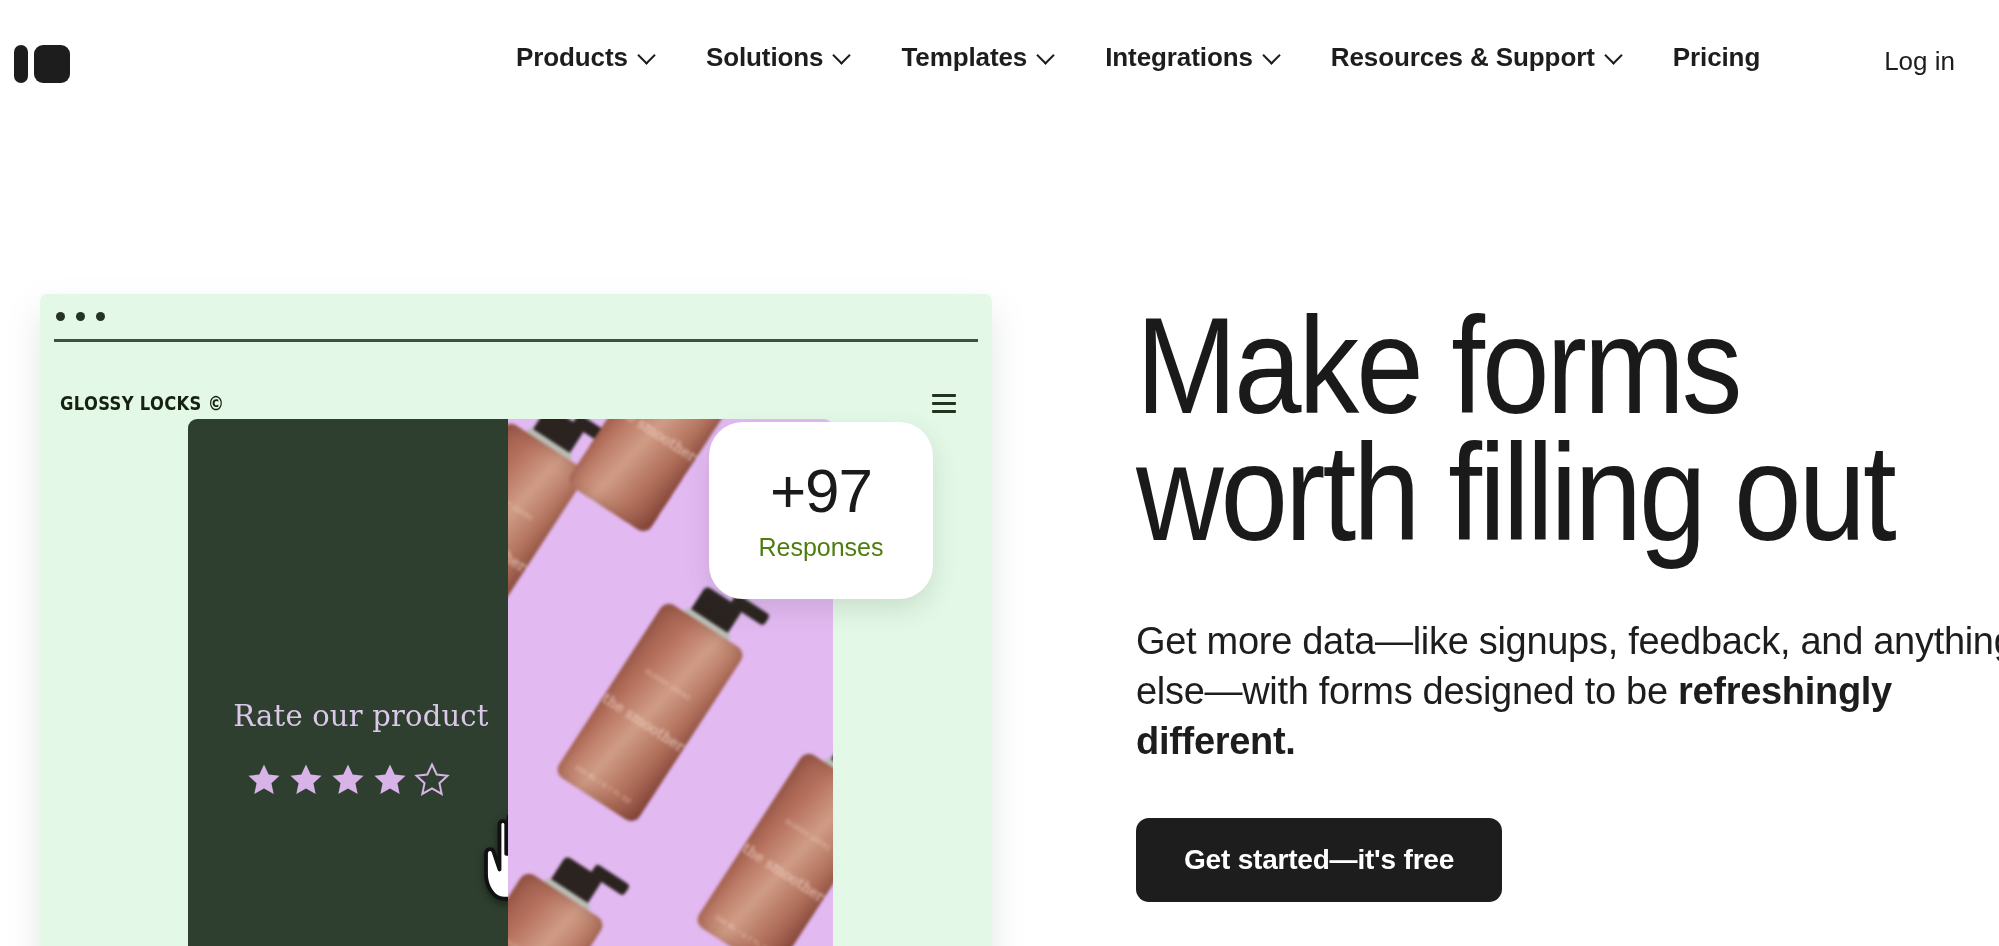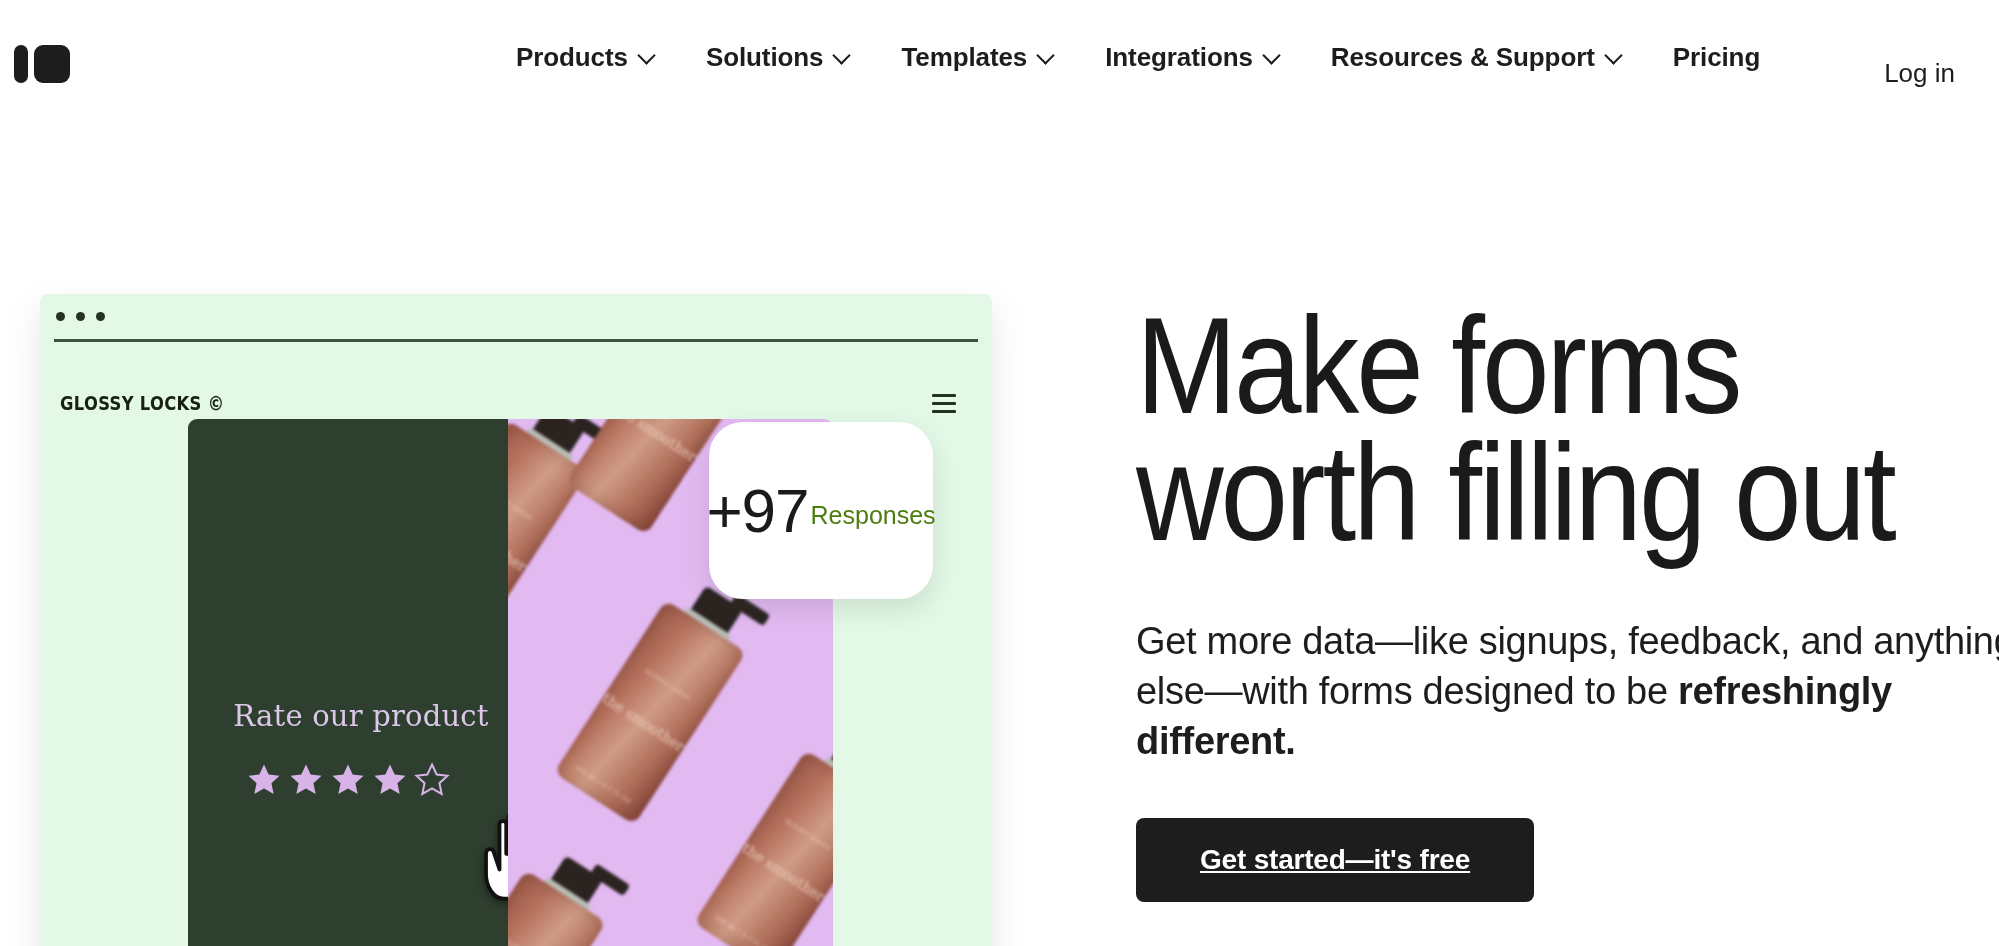--- a/index.html
+++ b/index.html
@@ -62,21 +62,20 @@
     width:11px; height:11px;
     border-right:2.4px solid #1d1d1d;
     border-bottom:2.4px solid #1d1d1d;
     transform:rotate(45deg);
   }
   .login {
     position:absolute; right:36px; top:44px;
     font-size:26px; color:#1d1d1d;
     cursor:pointer; line-height:1;
     padding:4px 8px;
-    margin-top:12px;
   }
 
   
   .hero {
     position:absolute; top:126px; left:0;
     width:1731px; height:820px;
   }
 
   
   .mockup-wrap {
@@ -213,21 +212,21 @@
   .photo-blur { position:absolute; inset:0; filter:blur(1.6px); }
 
   
   .badge {
     position:absolute;
     left:669px; top:128px;
     width:224px; height:177px;
     background:#ffffff;
     border-radius:34px;
     box-shadow:0 10px 26px rgba(60,70,60,0.14);
-    display:flex; flex-direction:row;
+    display:flex; flex-direction:column;
     align-items:center; justify-content:center;
     gap:2px;
   }
   .badge-num {
     font-size:62px; font-weight:400;
     color:#1a1a1a; letter-spacing:-1px;
     line-height:1;
   }
   .badge-lbl {
     font-size:25px; color:#4d7c0f;
@@ -262,26 +261,25 @@
   }
   .sub b { font-weight:700; }
   .cta {
     display:inline-block;
     margin-top:52px;
     background:#1d1d1d;
     color:#ffffff;
     font-size:28px;
     font-weight:700;
     letter-spacing:-0.2px;
-    padding:26px 64px;
+    padding:26px 48px;
     border:none;
-    border-radius:8px;
+    border-radius:13px;
     cursor:pointer;
     font-family:"Liberation Sans", sans-serif;
-    text-decoration:underline;
   }
 </style>
 </head>
 <body>
 
 <header class="header">
 
   <a class="logo">
     <span class="logo-bar"></span>
     <span class="logo-block"></span>

